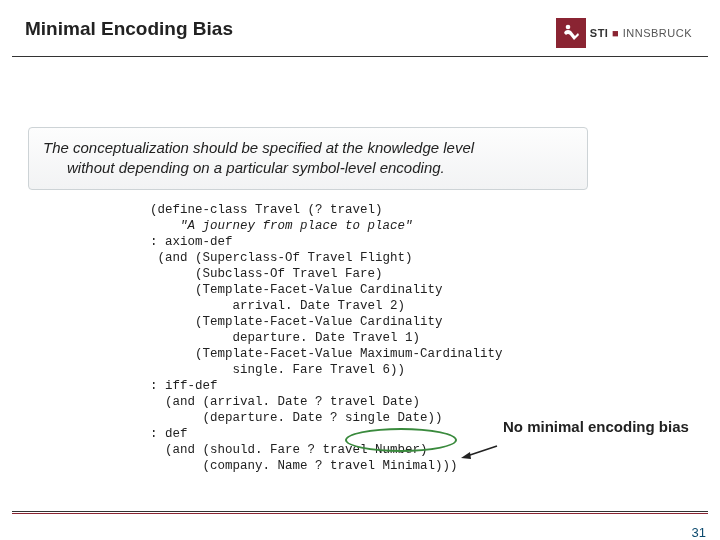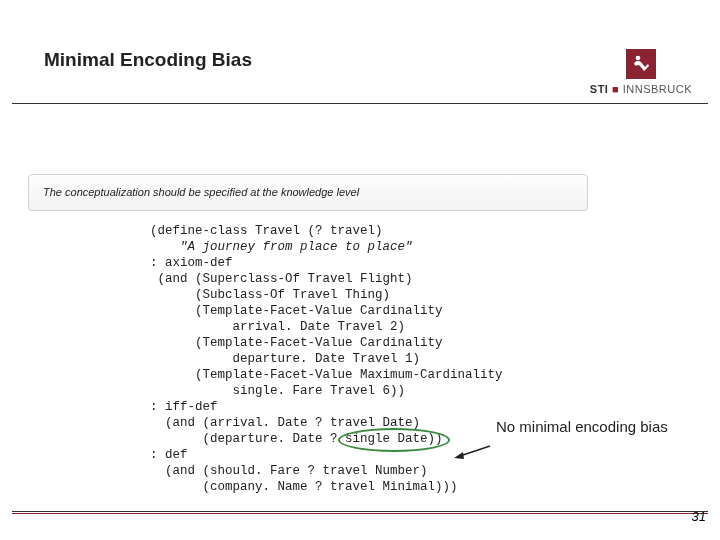--- a/index.html
+++ b/index.html
@@ -5,36 +5,34 @@
   * { margin: 0; padding: 0; box-sizing: border-box; }
   body {
     width: 720px;
     height: 540px;
     background: #fff;
     font-family: Arial, Helvetica, sans-serif;
     position: relative;
     overflow: hidden;
   }
   .header {
-    padding: 18px 28px 8px 44px;
+    padding: 18px 28px 8px 25px;
     display: flex;
     justify-content: space-between;
     align-items: flex-start;
-    margin-top: 31px;
   }
   .title {
     font-size: 19px;
     font-weight: bold;
     color: #222;
   }
   .logo-block {
     display: flex;
     align-items: center;
     gap: 4px;
-    flex-direction: column;
   }
   .logo-square {
     width: 30px;
     height: 30px;
     background: #8a2432;
     display: flex;
     align-items: center;
     justify-content: center;
   }
   .logo-square svg { display: block; }
@@ -51,40 +49,41 @@
     border-top: 1.5px solid #333;
   }
   .quote-box {
     margin: 70px 16px 0 28px;
     padding: 10px 14px 10px 14px;
     border: 1px solid #cdd3d6;
     border-radius: 4px;
     background: linear-gradient(#fdfdfd, #f2f3f4);
     width: 560px;
     font-style: italic;
-    font-size: 11px;
+    font-size: 15px;
     color: #222;
     line-height: 1.35;
   }
   .code-block {
     margin: 12px 0 0 150px;
     font-family: "Courier New", Courier, monospace;
     font-size: 12.5px;
     line-height: 1.28;
     color: #222;
     white-space: pre;
   }
   .code-block .italic { font-style: italic; }
   .annotation-wrap {
     position: absolute;
-    left: 338px;
+    left: 345px;
     top: 418px;
     width: 360px;
     height: 50px;
     pointer-events: none;
+    font-weight: bold;
   }
   .ellipse {
     position: absolute;
     left: 0;
     top: 10px;
     width: 112px;
     height: 24px;
     border: 2px solid #3a8a3d;
     border-radius: 50%;
   }
@@ -115,24 +114,23 @@
     position: absolute;
     left: 12px;
     right: 12px;
     bottom: 26px;
     border: none;
     border-top: 1px solid #8a2432;
   }
   .page-num {
     position: absolute;
     right: 14px;
-    bottom: 16px;
+    bottom: 0;
     font-size: 13px;
-    color: #000000;
-    font-style: italic;
+    color: #0c4a6e;
   }
 </style>
 </head>
 <body>
 
 <div class="header">
   <div class="title">Minimal Encoding Bias</div>
   <div class="logo-block">
     <div class="logo-square">
       <svg width="22" height="22" viewBox="0 0 22 22">
@@ -143,27 +141,28 @@
     <div class="logo-text">
       <span class="bold">STI</span><span class="dot"> ■ </span><span>INNSBRUCK</span>
     </div>
   </div>
 </div>
 
 <hr class="divider1">
 
 <div class="quote-box">
   <div>The conceptualization should be specified at the knowledge level</div>
+  <div style="padding-left:24px">without depending on a particular symbol-level encoding.</div>
 </div>
 
 <div class="code-block"><span>(define-class Travel (? travel)</span>
 <span>    </span><span class="italic">"A journey from place to place"</span>
 <span>: axiom-def</span>
 <span> (and (Superclass-Of Travel Flight)</span>
-<span>      (Subclass-Of Travel Thing)</span>
+<span>      (Subclass-Of Travel Fare)</span>
 <span>      (Template-Facet-Value Cardinality</span>
 <span>           arrival. Date Travel 2)</span>
 <span>      (Template-Facet-Value Cardinality</span>
 <span>           departure. Date Travel 1)</span>
 <span>      (Template-Facet-Value Maximum-Cardinality</span>
 <span>           single. Fare Travel 6))</span>
 <span>: iff-def</span>
 <span>  (and (arrival. Date ? travel Date)</span>
 <span>       (departure. Date ? single Date))</span>
 <span>: def</span>

